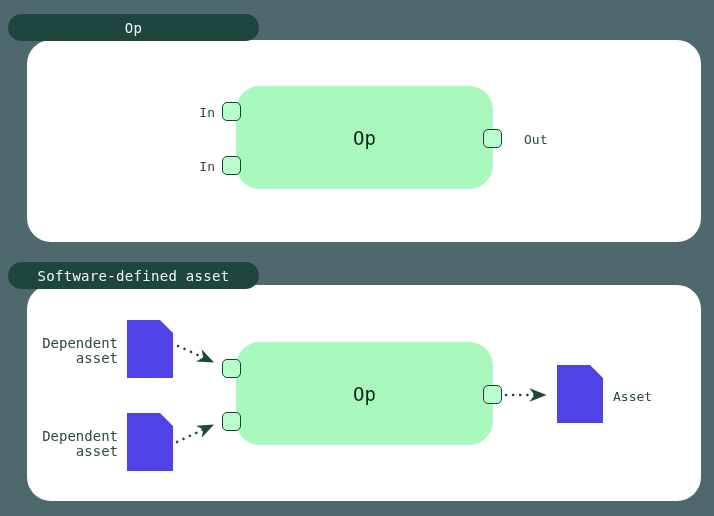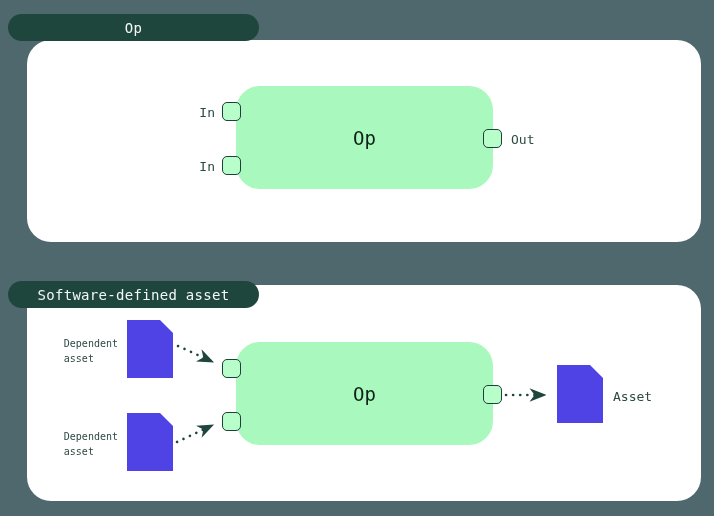--- a/index.html
+++ b/index.html
@@ -37,21 +37,21 @@
   .panel {
     position: absolute; left: 27px;
     width: 674px;
     background: var(--panel);
     border-radius: 24px;
     z-index: 1;
   }
   #panel-op   { top: 40px;  height: 202px; }
   #panel-sda  { top: 285px; height: 216px; }
   #tab-op     { top: 14px; }
-  #tab-sda    { top: 281px; text-align: right; }
+  #tab-sda    { top: 262px; text-align: right; }
   .op-node {
     position: absolute;
     width: 257px; height: 103px;
     background: var(--node-green);
     border-radius: 24px;
     display: flex; align-items: center; justify-content: center;
     font-size: 19px;
     color: var(--node-text);
     z-index: 2;
   }
@@ -75,24 +75,24 @@
   }
   .doc {
     position: absolute;
     width: 46px; height: 58px;
     background: var(--asset-purple);
     clip-path: polygon(0 0, 33px 0, 100% 13px, 100% 100%, 0 100%);
     z-index: 2;
   }
   .dep-label {
     position: absolute;
-    font-size: 10px;
+    font-size: 14px;
     line-height: 15px;
     color: var(--label-text);
-    text-align: left;
+    text-align: right;
     z-index: 4;
   }
   #arrow-layer {
     position: absolute; left: 0; top: 0;
     width: 714px; height: 516px;
     z-index: 5;
     pointer-events: none;
   }
   .arrow-path {
     stroke: var(--arrow);
@@ -113,21 +113,21 @@
 <div class="op-node" id="op-node-1">
   <span>Op</span>
 </div>
 
 <div class="handle" style="left:222px; top:102px;"></div>
 <div class="handle" style="left:222px; top:156px;"></div>
 <div class="handle" style="left:483px; top:129px;"></div>
 
 <div class="port-label" style="right:499px; top:105px;">In</div>
 <div class="port-label" style="right:499px; top:159px;">In</div>
-<div class="port-label" style="left:511px; top:132px;">Out</div>
+<div class="port-label" style="left:524px; top:132px;">Out</div>
 
 <div class="tab" id="tab-sda">Software-defined asset</div>
 
 <div class="panel" id="panel-sda"></div>
 
 <div class="op-node" id="op-node-2">
   <span>Op</span>
 </div>
 
 <div class="handle" style="left:222px; top:359px;"></div>

